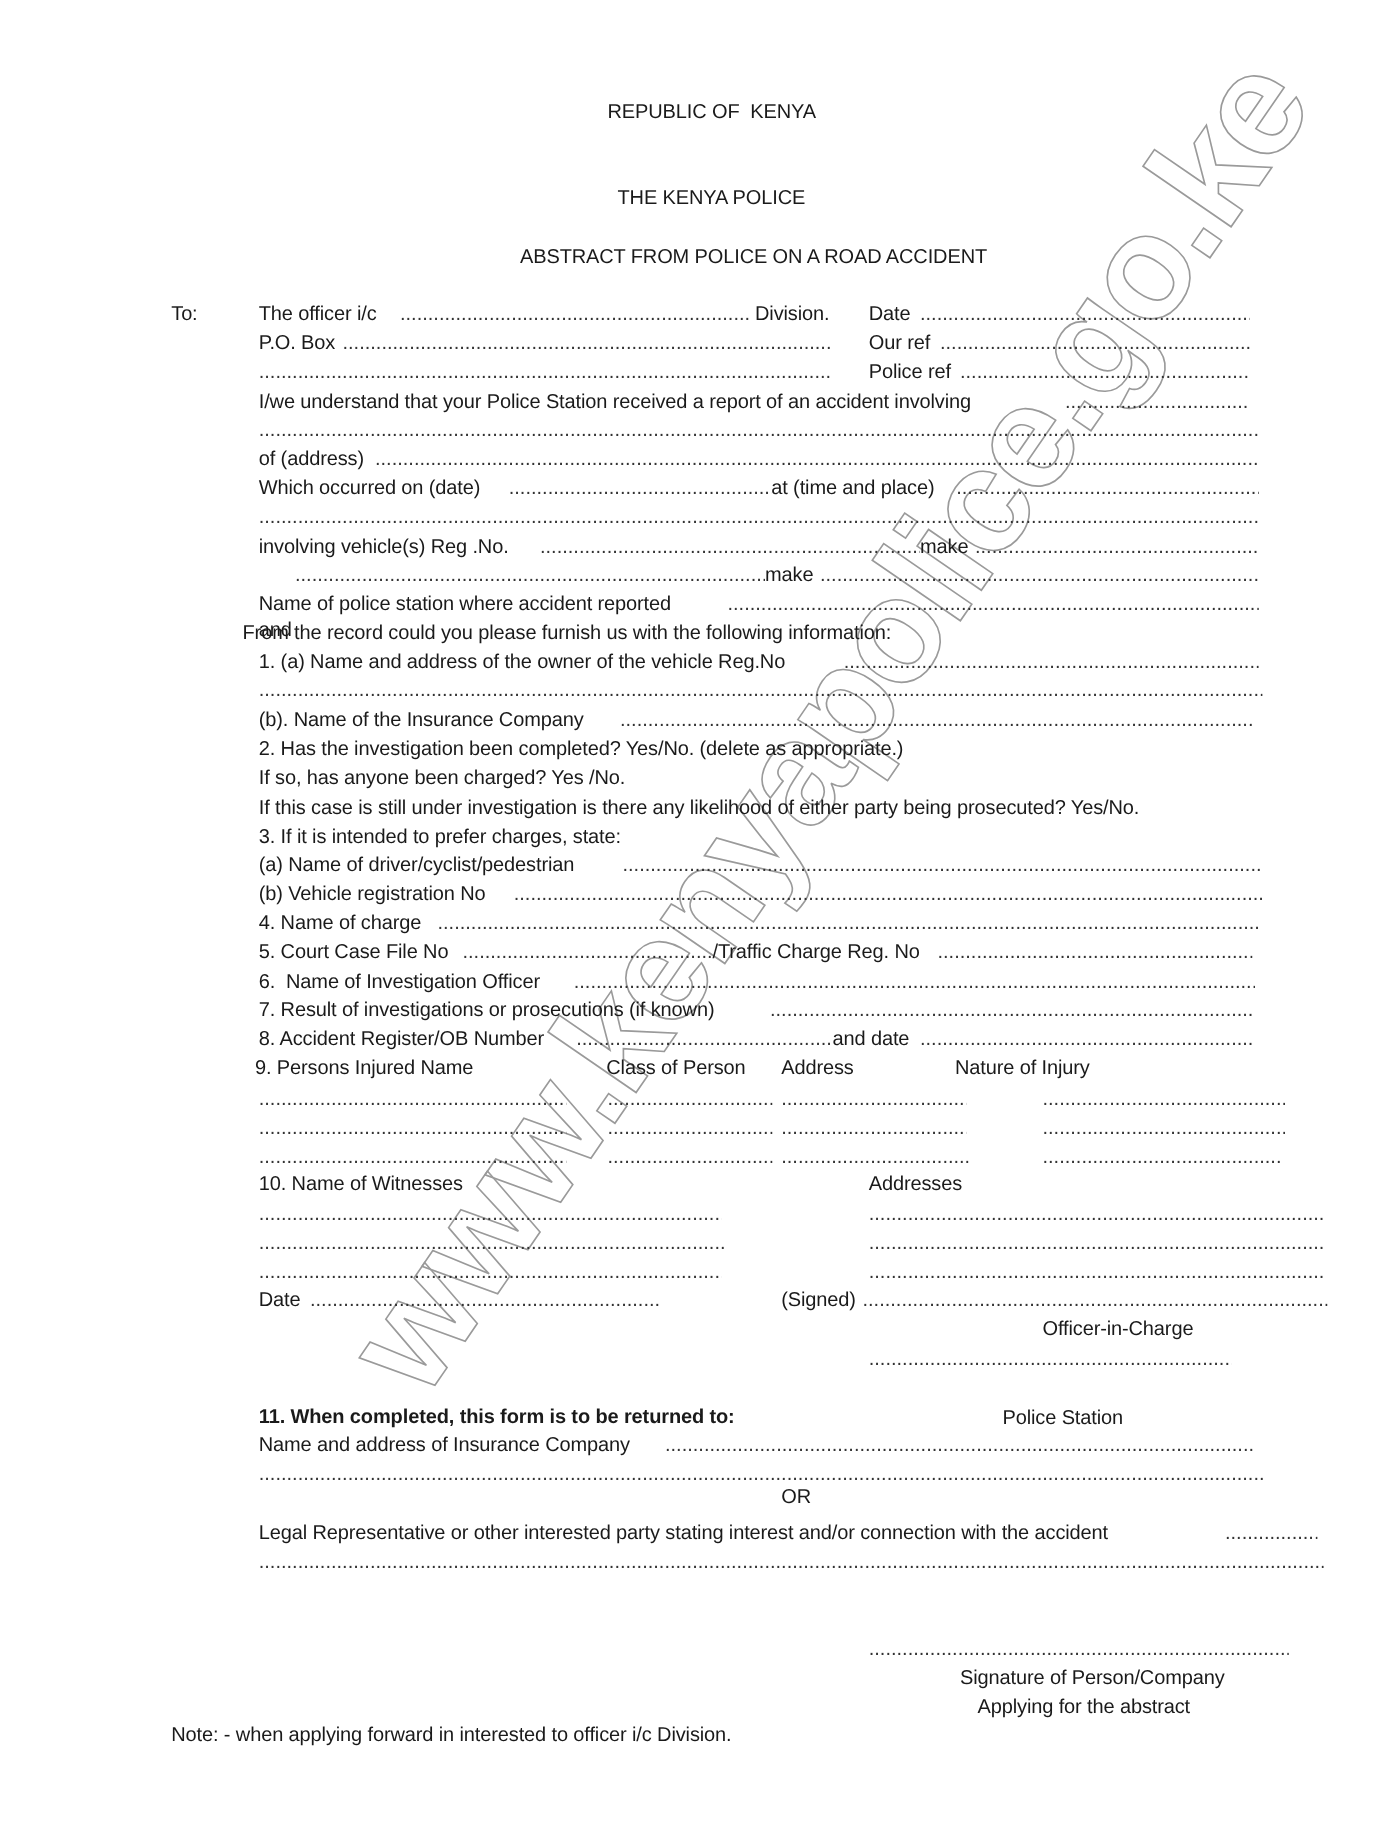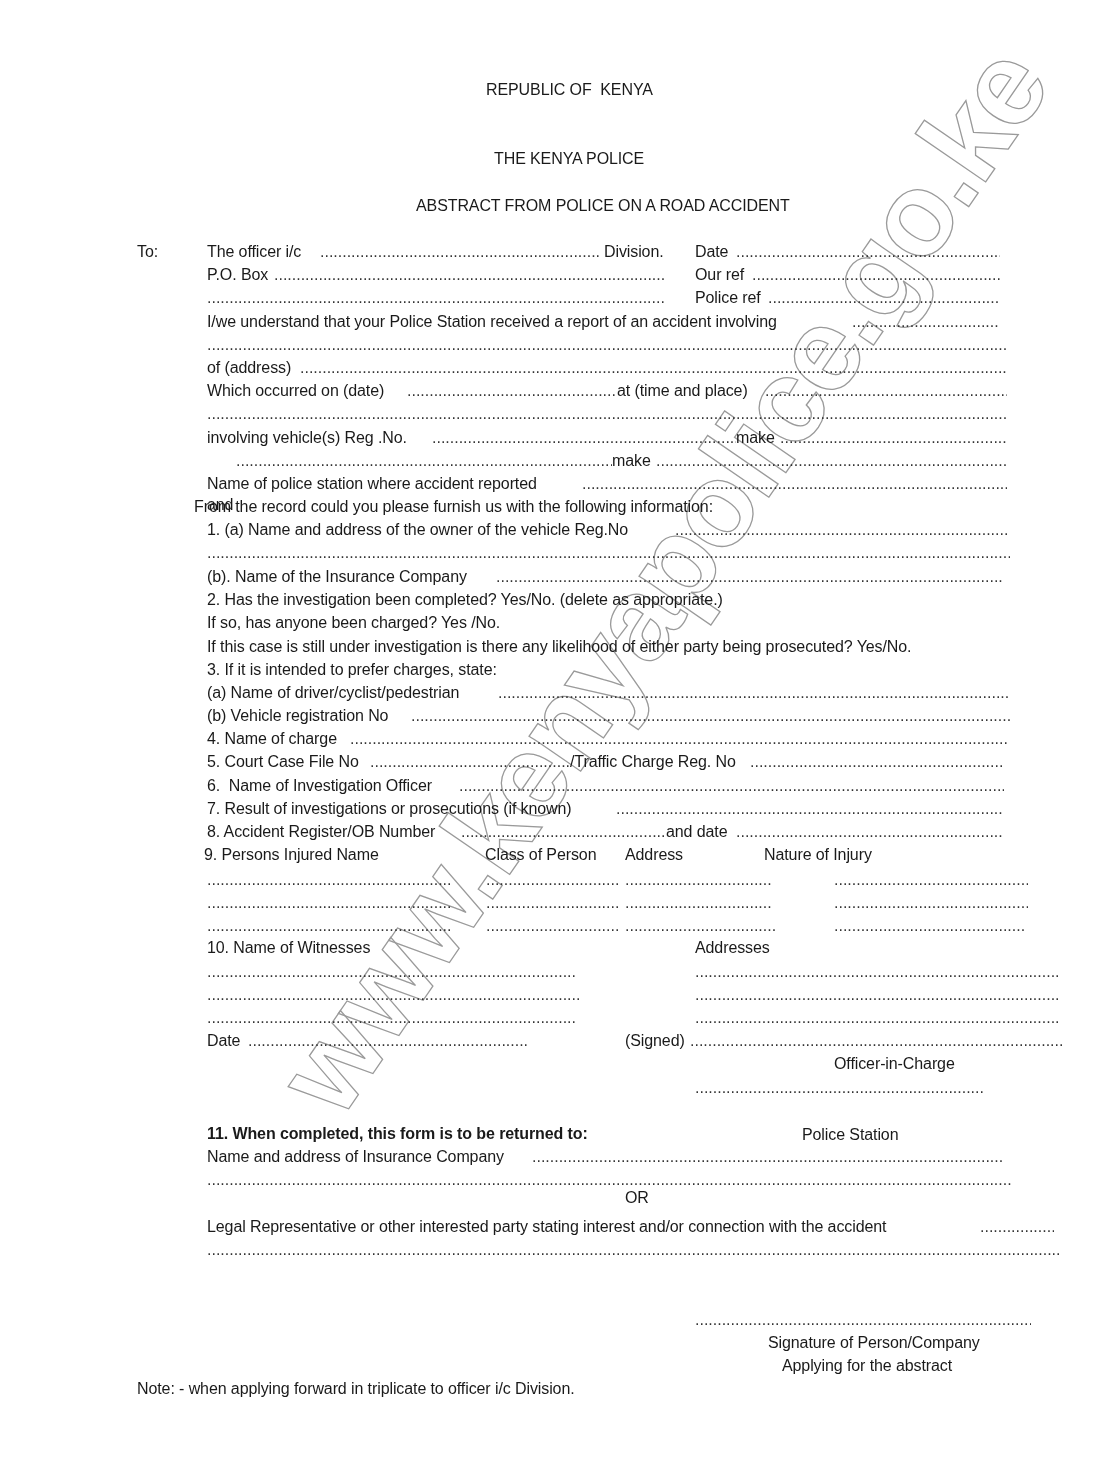--- a/index.html
+++ b/index.html
@@ -142,13 +142,13 @@
 <div class="fill" style="left:207px;top:1170px;width:804px;">............................................................................................................................................................................................................................................................................................................</div>
 <div class="t" style="left:625px;top:1144px;margin-top:44px;">OR</div>
 <div class="t" style="left:207px;top:1217px;">Legal Representative or other interested party stating interest and/or connection with the accident</div>
 <div class="fill" style="left:980px;top:1217px;width:74px;">............................................................................................................................................................................................................................................................................................................</div>
 <div class="fill" style="left:207px;top:1240px;width:852px;">............................................................................................................................................................................................................................................................................................................</div>
 
 <div class="fill" style="left:695px;top:1310px;width:336px;">............................................................................................................................................................................................................................................................................................................</div>
 <div class="t" style="left:768px;top:1333px;">Signature of Person/Company</div>
 <div class="t" style="left:782px;top:1356px;">Applying for the abstract</div>
 
-<div class="t" style="left:137px;top:1379px;">Note: - when applying forward in triplicate to officer i/c Division.</div>
+<div class="t" style="left:137px;top:1379px;">Note: - when applying forward in interested to officer i/c Division.</div>
 
 </body></html>

